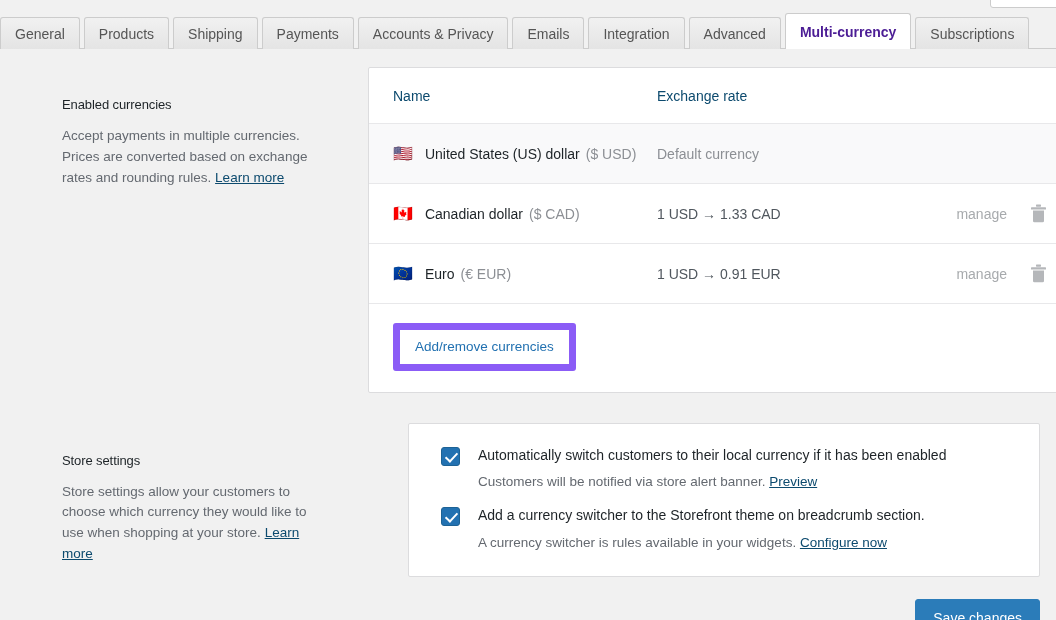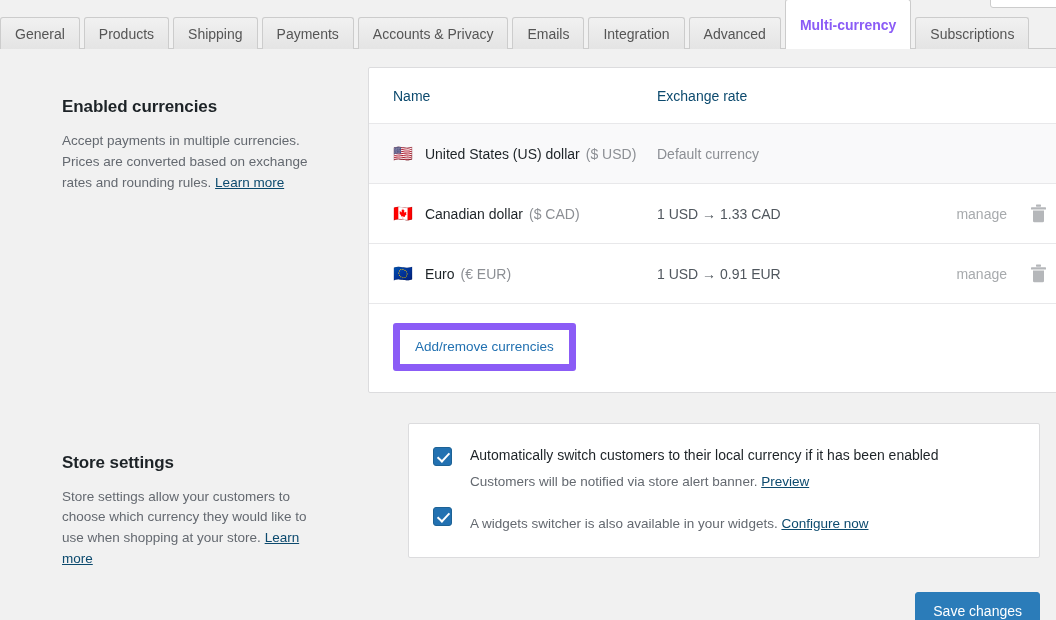--- a/index.html
+++ b/index.html
@@ -44,24 +44,24 @@
     border-radius: 3px 3px 0 0;
     margin-right: 4px;
     line-height: 1;
     white-space: nowrap;
     position: relative;
     top: 1px;
     cursor: pointer;
   }
   .tab.active {
     background: #fff;
-    color: #8b5cf6;
+    color: #4c1d95;
     font-weight: bold;
     border-color: #ccc;
-    height: 50px;
+    height: 36px;
     z-index: 2;
     text-align: right;
   }
 
   
   .content {
     position: relative;
     padding: 18px 8px 0 8px;
   }
 
@@ -71,22 +71,22 @@
   }
   .section + .section { margin-top: 30px; gap: 40px; }
 
   .section-desc {
     width: 360px;
     padding: 30px 40px 0 54px;
     flex: 0 0 auto;
   }
   .section-desc h2 {
     margin: 0 0 14px 0;
-    font-size: 17px;
-    font-weight: bold;
+    font-size: 13px;
+    font-weight: normal;
     color: #1d2327;
     letter-spacing: -0.1px;
   }
   .section-desc p {
     margin: 0;
     font-size: 13.5px;
     line-height: 1.55;
     color: #646970;
   }
   a.link {
@@ -172,21 +172,21 @@
     color: #2271b1;
     background: #fff;
     border: 7px solid #8b5cf6;
     border-radius: 3px;
     cursor: pointer;
     line-height: 1.3;
     text-align: center;
   }
 
   
-  .settings-body { padding: 22px 24px 24px 24px; }
+  .settings-body { padding: 22px 24px 24px 32px; }
   .setting-item { display: flex; align-items: flex-start; }
   .setting-item + .setting-item { margin-top: 14px; }
   .checkbox {
     flex: 0 0 auto;
     width: 19px; height: 19px;
     border-radius: 3px;
     background: #2271b1;
     border: 1px solid #1d6295;
     margin-right: 18px;
     margin-top: 1px;
@@ -343,22 +343,23 @@
             <div class="setting-sub">
               <span>Customers will be notified via store alert banner.</span>
               <a class="link" href="#">Preview</a>
             </div>
           </div>
         </div>
 
         <div class="setting-item">
           <span class="checkbox"></span>
           <div class="setting-text">
+            <div class="setting-label">Add a currency switcher to the Storefront theme on breadcrumb section.</div>
             <div class="setting-sub">
-              <span>A widgets switcher is also available in your widgets.</span>
+              <span>A currency switcher is rules available in your widgets.</span>
               <a class="link" href="#">Configure now</a>
             </div>
           </div>
         </div>
 
       </div>
     </div>
   </div>
 
   <div class="footer">

